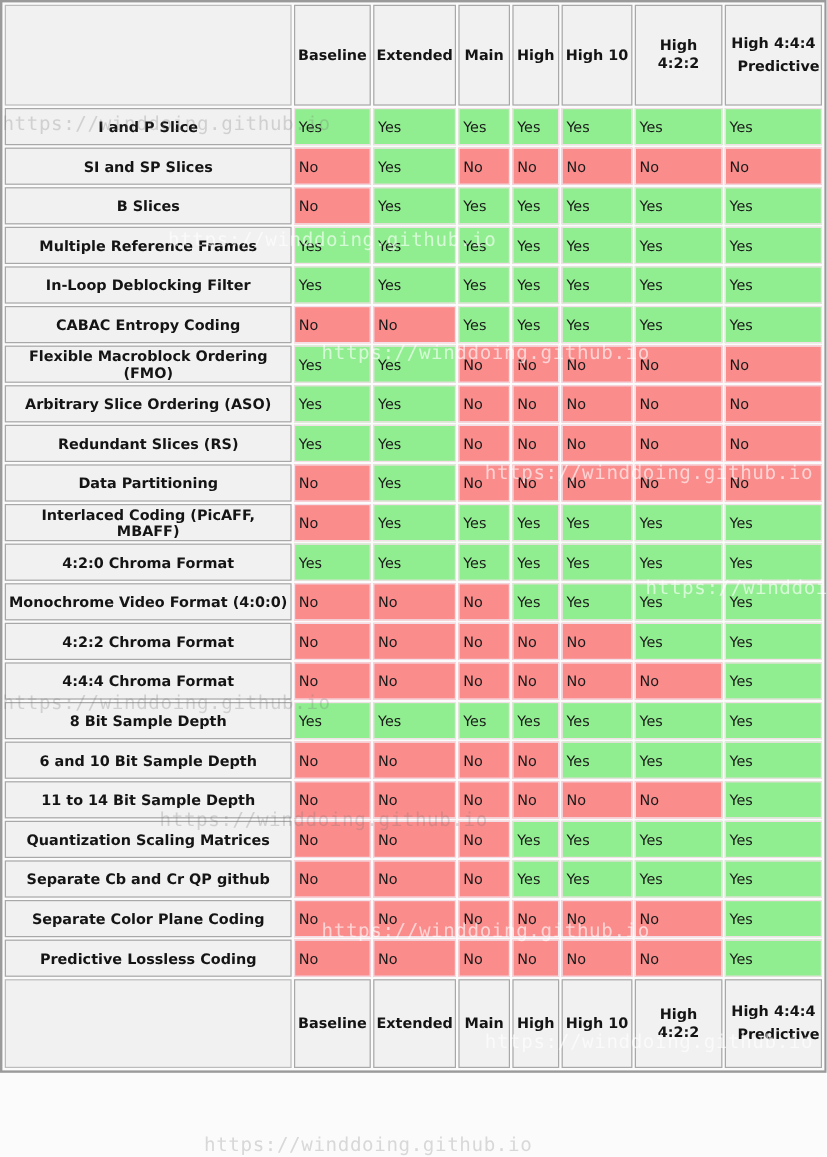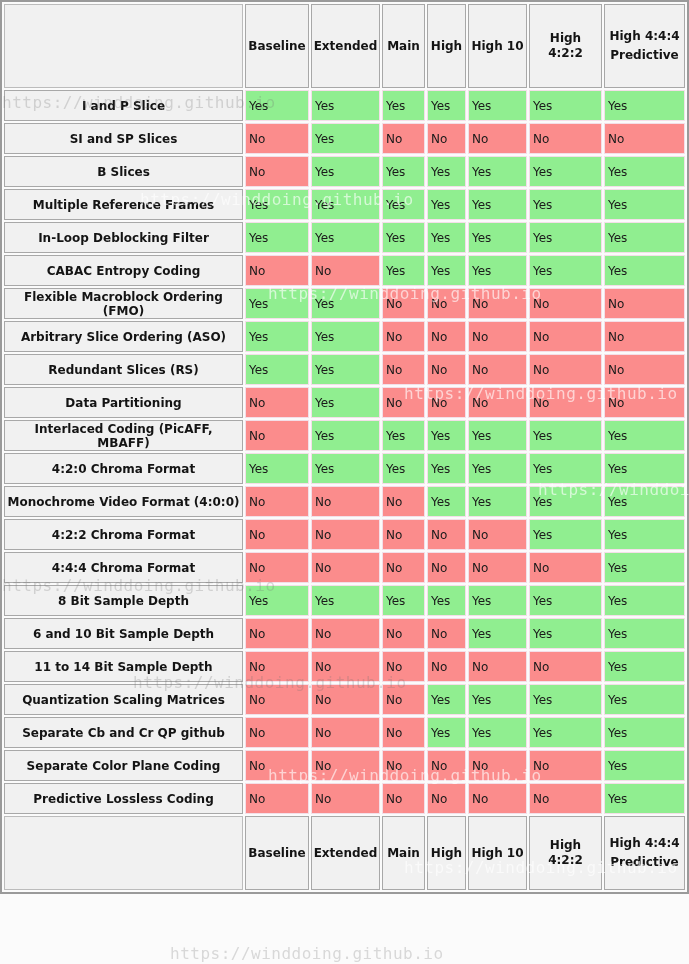--- a/index.html
+++ b/index.html
@@ -53,21 +53,21 @@
     font-size:12px;
     color:#1a1a1a;
     text-align:left;
     vertical-align:middle;
     padding:0 0 0 3px;
     border:1px solid #f3dfe8;
   }
   td.yes{background:#90EE90;}
   td.no{background:#FB8C8C;}
   th .hl{line-height:1.25;}
-  th .hl + .hl{margin-top:4px;}
+  th .hl + .hl{margin-top:4px;text-align:right;}
   .wm{
     position:absolute;
     font-family:"DejaVu Sans Mono","Liberation Mono",monospace;
     font-size:16px;
     letter-spacing:0.5px;
     white-space:nowrap;
     pointer-events:none;
     z-index:5;
   }
   .wm.light{color:rgba(255,255,255,0.62);}

